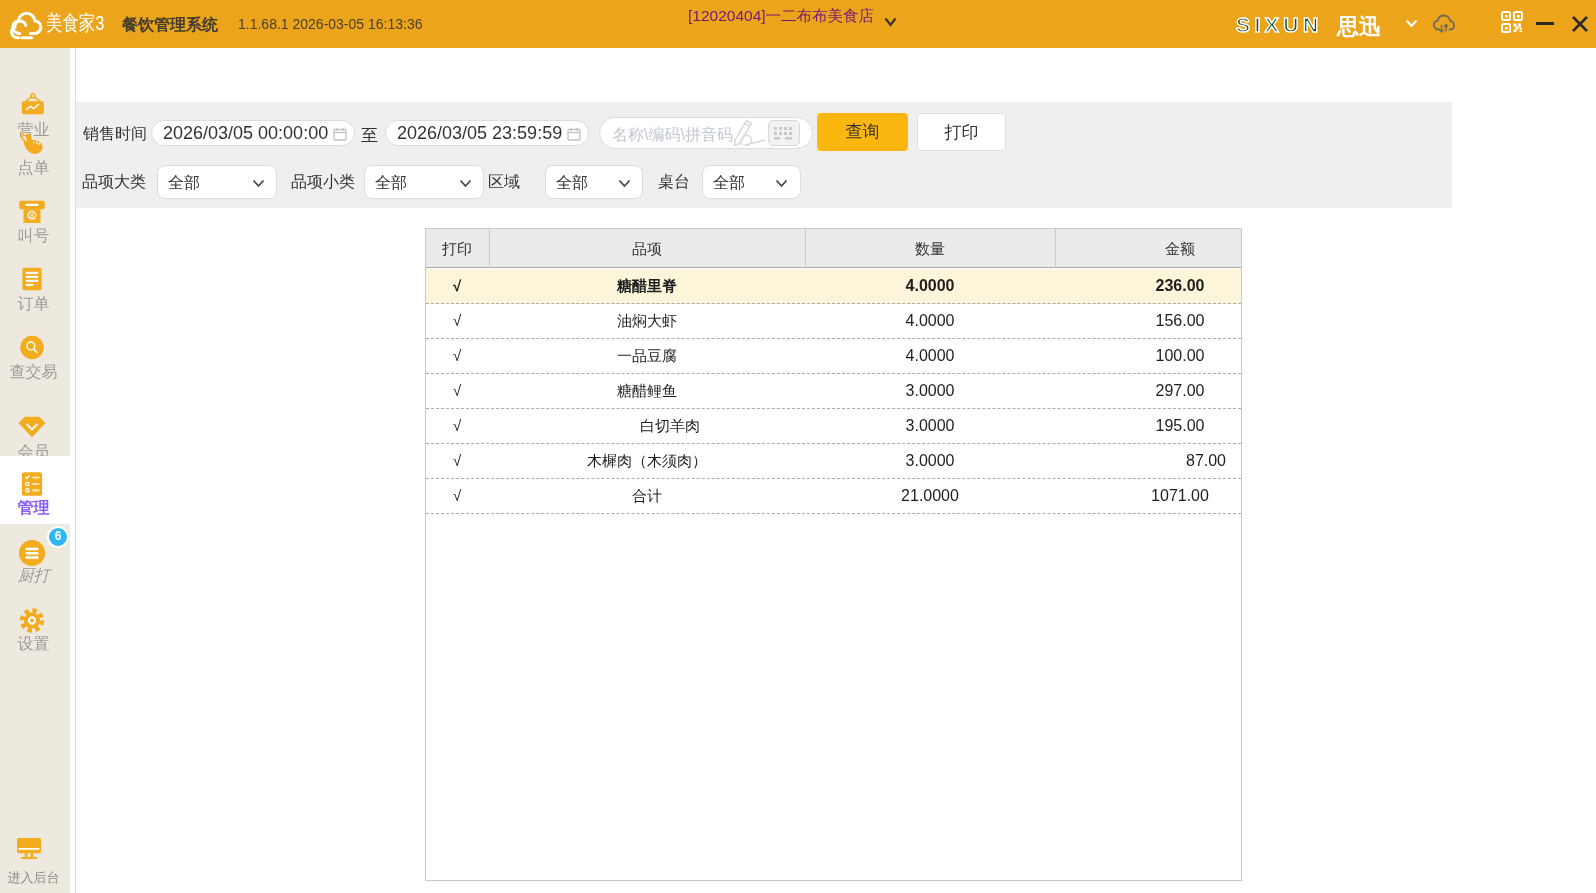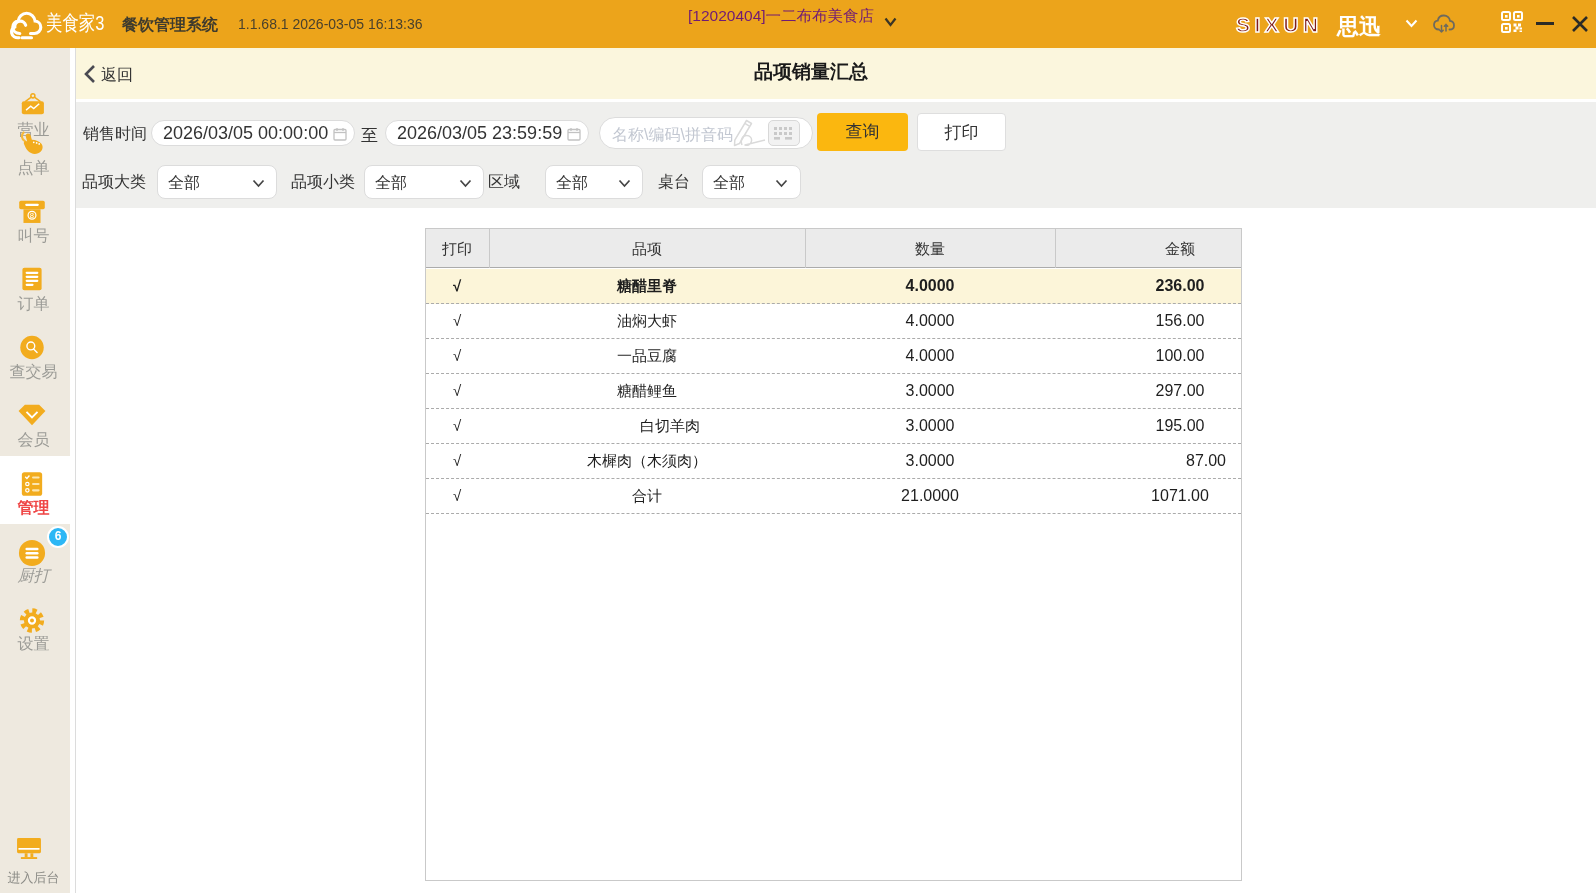--- a/index.html
+++ b/index.html
@@ -8,48 +8,48 @@
 .abs { position:absolute; }
 
 
 #topbar { position:absolute; left:0; top:0; width:1596px; height:48px; background:#ECA41B; }
 #logo-cloud { position:absolute; left:6px; top:8px; }
 #logo-name { position:absolute; left:46px; top:9px; color:#fff; font-size:21px; font-weight:500; transform:scaleX(0.78); transform-origin:0 0; white-space:nowrap;}
 #app-name { position:absolute; left:122px; top:15px; color:#3F3B2D; font-size:16px; font-weight:bold; }
 #ver { position:absolute; left:238px; top:16px; color:#4A412C; font-size:14px; }
 #store { position:absolute; left:688px; top:6px; color:#701a75; font-size:15.5px; }
 #store-arrow { position:absolute; left:884px; top:17px; }
-#sixun { position:absolute; left:1236px; top:13px; color:#7f1d1d; font-size:21px; font-weight:bold; letter-spacing:4.5px; -webkit-text-stroke:1.4px #fff; }
+#sixun { position:absolute; left:1236px; top:13px; color:#14532d; font-size:21px; font-weight:bold; letter-spacing:4.5px; -webkit-text-stroke:1.4px #fff; }
 #sixun-cn { position:absolute; left:1337px; top:12px; color:#fff; font-size:22px; font-weight:900; }
 #tb-chev { position:absolute; left:1405px; top:19px; }
 #tb-cloud { position:absolute; left:1432px; top:13px; }
 #tb-qr { position:absolute; left:1501px; top:11px; }
 #tb-min { position:absolute; left:1536px; top:22px; width:18px; height:3px; background:#2B2B26; }
 #tb-x { position:absolute; left:1571px; top:15px; }
 
 
 #sidebar { position:absolute; left:0; top:48px; width:70px; height:845px; background:#EEE9DF; }
 .sb-item { position:absolute; left:0; width:70px; height:68px; text-align:center; }
 .sb-item .ic { position:absolute; left:32px; top:15px; transform:translateX(-50%); }
 .sb-item .lb { position:absolute; left:0; right:3px; top:42px; font-size:16px; color:#9B9B96; text-align:center; }
 .sb-item.sel { background:#fff; }
-.sb-item.sel .lb { color:#ef4444; font-weight:bold; }
+.sb-item.sel .lb { color:#8b5cf6; font-weight:bold; }
 #badge6 { position:absolute; left:47px; top:526px; width:22px; height:22px; border-radius:50%; background:#2DB7F5; border:2px solid #fff; color:#fff; font-size:12px; font-weight:bold; text-align:center; line-height:17px; }
 #enter-bk { position:absolute; left:0; top:830px; width:70px; text-align:center; }
 #enter-bk .lb { position:absolute; top:39px; left:0; right:3px; font-size:13px; color:#8B8B86; text-align:center;}
 
 
 #main { position:absolute; left:75px; top:48px; width:1521px; height:845px; background:#fff; border-left:1px solid #DCDCDC; }
 #crumb { position:absolute; left:0; top:0; width:1520px; height:51px; background:#FBF6DD; }
 #back-chev { position:absolute; left:7px; top:16px; }
 #back-txt { position:absolute; left:25px; top:17px; font-size:16px; color:#333; }
 #title { position:absolute; left:735px; top:11px; width:0; overflow:visible; }
 #title span { display:inline-block; transform:translateX(-50%); font-size:19px; font-weight:bold; color:#191919; white-space:nowrap; }
 
-#filters { position:absolute; left:0; top:54px; width:1520px; height:106px; background:#EFEFED; }
+#filters { position:absolute; left:0; top:54px; width:1376px; height:106px; background:#EFEFED; }
 .flabel { position:absolute; font-size:16px; color:#333; }
 .inp { position:absolute; background:#fff; border:1px solid #DCDCDC; border-radius:13px; }
 .dd { position:absolute; background:#fff; border:1px solid #DCDCDC; border-radius:8px; }
 .dd .t { position:absolute; left:10px; top:7px; font-size:16px; color:#333; }
 .dd svg { position:absolute; }
 .btn { position:absolute; top:11px; height:38px; border-radius:4px; font-size:17px; color:#333; text-align:center; line-height:38px; }
 
 
 #tbl { position:absolute; left:349px; top:180px; width:817px; height:653px; border:1px solid #C9C9C9; background:#fff; }
 #thead { position:absolute; left:0; top:0; width:815px; height:39px; background:#EBEBEB; border-bottom:1px solid #ABABAB; }
@@ -151,21 +151,21 @@
   <div class="lb">订单</div>
 </div>
 <div class="sb-item" style="top:320px;">
   <svg class="ic" width="25" height="25" viewBox="0 0 32 32">
     <circle cx="16" cy="16" r="15" fill="#F2AC1E"></circle>
     <circle cx="14.5" cy="14" r="5" fill="none" stroke="#fff" stroke-width="1.8"></circle>
     <path d="M18 18 L22.5 22.5" stroke="#fff" stroke-width="1.8" stroke-linecap="round"></path>
   </svg>
   <div class="lb">查交易</div>
 </div>
-<div class="sb-item" style="top:388px;">
+<div class="sb-item" style="top:400px;">
   <svg class="ic" width="30" height="24" viewBox="0 0 38 30">
     <path d="M10 2 L28 2 L36 10 L19 28 L2 10 Z" fill="#F2AC1E"></path>
     <path d="M12 11 L19 18 L26 11" fill="none" stroke="#fff" stroke-width="2.4"></path>
   </svg>
   <div class="lb">会员</div>
 </div>
 <div class="sb-item sel" style="top:456px;">
   <svg class="ic" width="22" height="26" viewBox="0 0 26 30">
     <rect x="1" y="1" width="24" height="28" rx="3" fill="#F2AC1E"></rect>
     <path d="M5 6.5 L7 8.5 L10 5" fill="none" stroke="#fff" stroke-width="1.6"></path>
@@ -200,27 +200,20 @@
     <rect x="1" y="1" width="25" height="16" rx="1.5" fill="#F2AC1E"></rect>
     <rect x="2.5" y="11.5" width="22" height="1.8" fill="#fff"></rect>
     <rect x="9" y="17" width="3" height="4" fill="#F2AC1E"></rect>
     <rect x="15" y="17" width="3" height="4" fill="#F2AC1E"></rect>
     <rect x="5" y="21" width="17" height="2" fill="#F2AC1E"></rect>
   </svg>
   <div class="lb">进入后台</div>
 </div>
 
 <div id="main">
-  <div id="crumb">
-    <svg id="back-chev" width="14" height="20" viewBox="0 0 14 20">
-        <path d="M11 2 L3 10 L11 18" fill="none" stroke="#4A4A52" stroke-width="2.6"></path>
-      </svg>
-    <div id="back-txt">返回</div>
-    <div id="title"><span>品项销量汇总</span></div>
-  </div>
 
   <div id="filters">
     <div class="flabel" style="left:7px; top:22px;">销售时间</div>
     <div class="inp" style="left:75px; top:18px; width:204px; height:26px;"></div>
     <div class="flabel" style="left:87px; top:21px; font-size:18px;">2026/03/05 00:00:00</div>
     <svg class="abs" style="left:257px; top:25px;" width="14" height="14" viewBox="0 0 14 14">
         <g fill="none" stroke="#C2C2C2" stroke-width="1.3">
           <rect x="1" y="2.5" width="12" height="10.5" rx="1"></rect>
           <path d="M1 5.5 L13 5.5"></path>
           <path d="M4 1 L4 4 M10 1 L10 4"></path>

